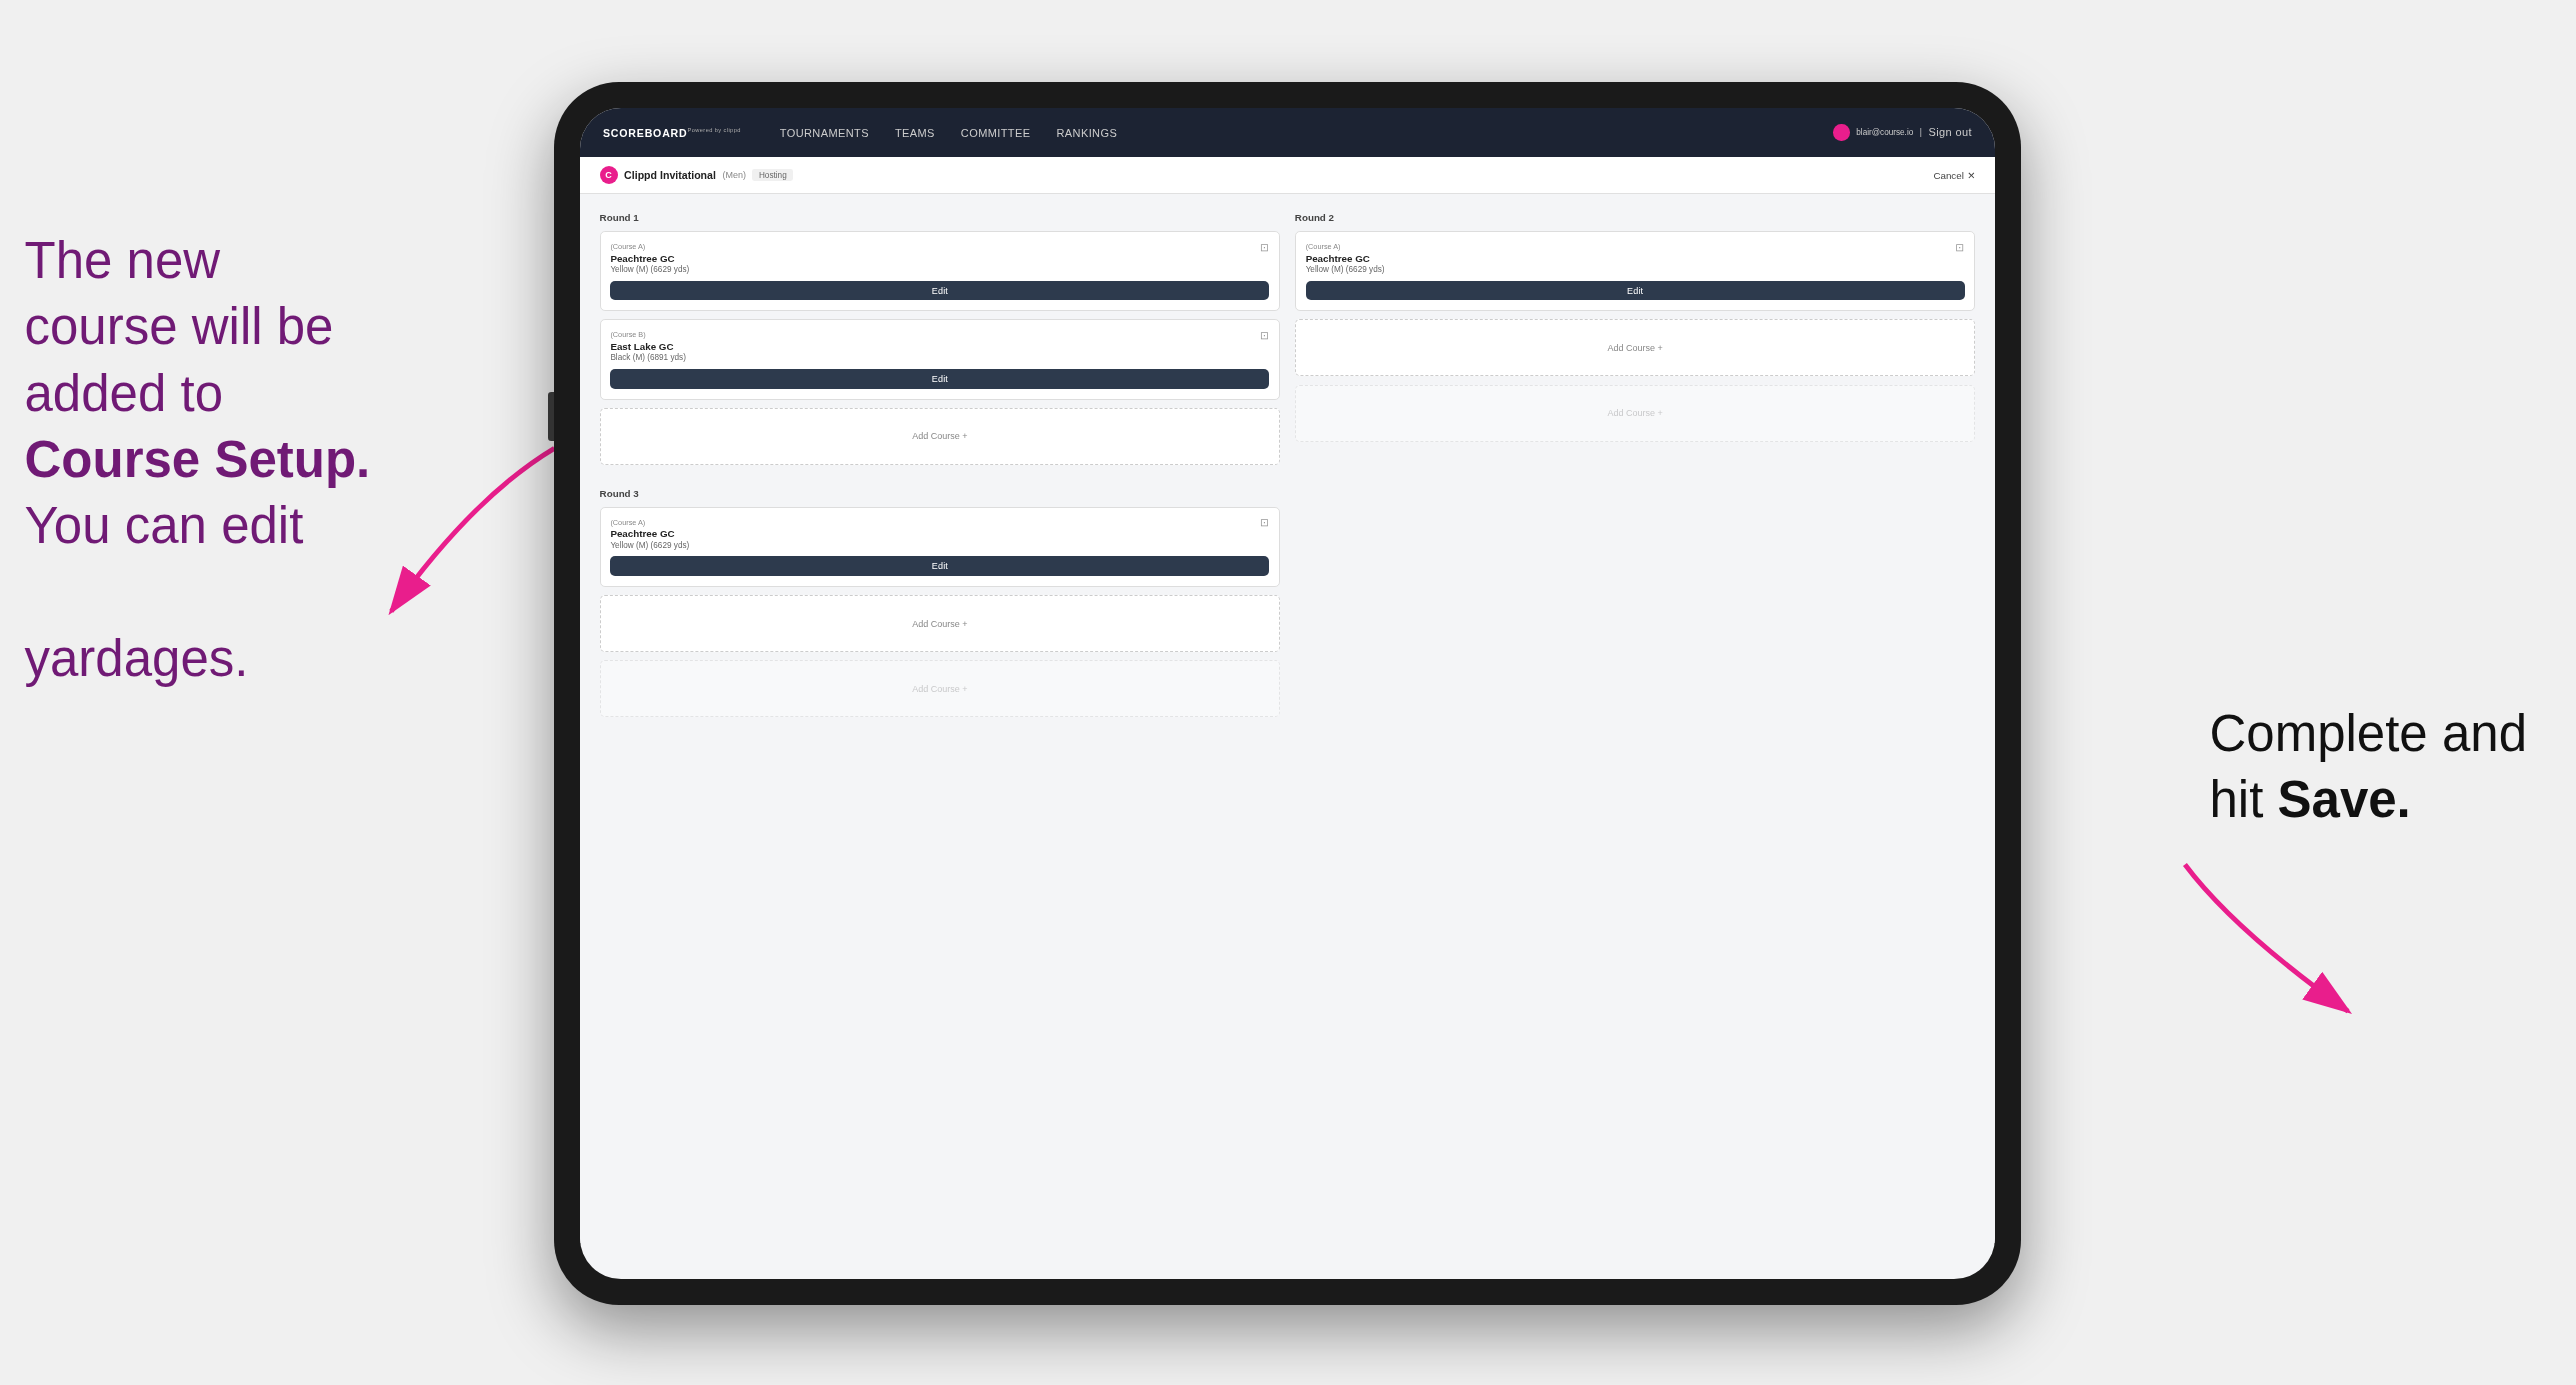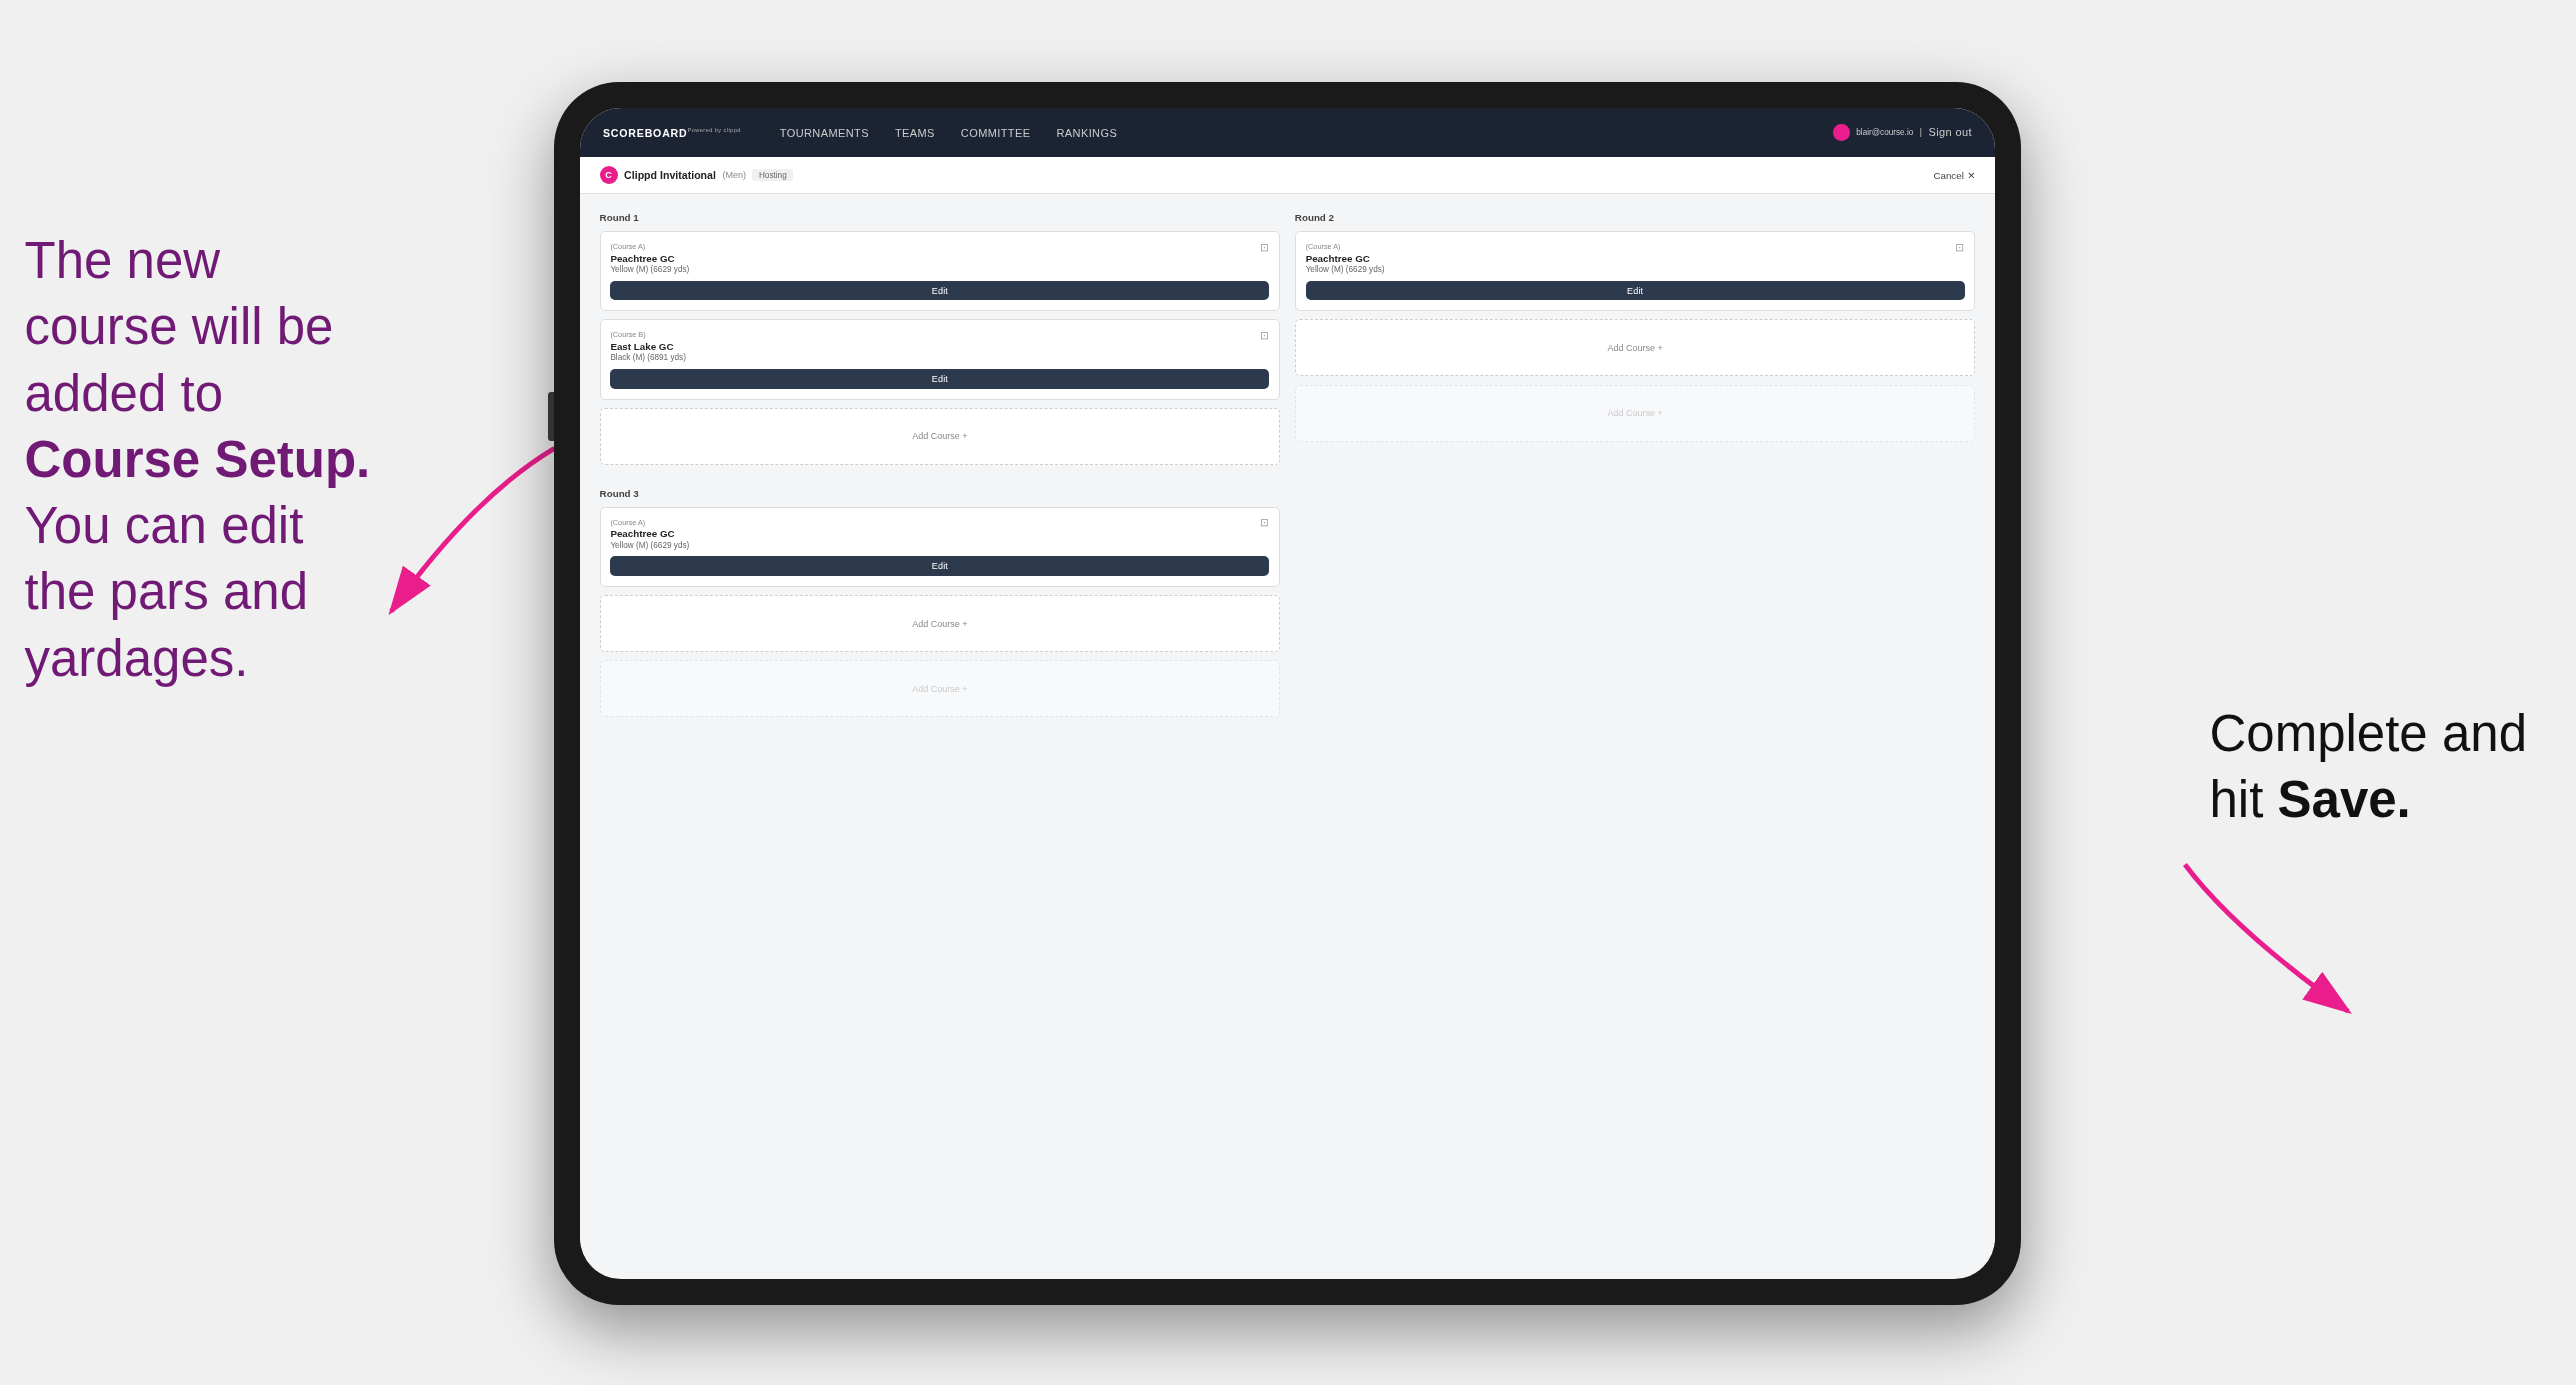--- a/index.html
+++ b/index.html
@@ -302,21 +302,21 @@
   </style>
 </head>
 <body>
 
 <div class="annotation-left">
   <span>The new</span><br>
   <span>course will be</span><br>
   <span>added to</span><br>
   <strong>Course Setup.</strong><br>
   <span>You can edit</span><br>
-  <span>the pars and</span><br>
+  <br>
   <span>yardages.</span>
 </div>
 
 <svg class="arrow" style="position:absolute;left:326px;top:432px;width:261px;height:212px;" viewBox="0 0 320 260" width="261" height="212">
   <defs>
     <marker id="ah1" markerWidth="10" markerHeight="7" refX="9" refY="3.5" orient="auto">
       <polygon points="0 0, 10 3.5, 0 7" fill="#e91e8c"></polygon>
     </marker>
   </defs>
   <path d="M 280,20 Q 180,80 80,220" stroke="#e91e8c" stroke-width="6" fill="none" marker-end="url(#ah1)"></path>

